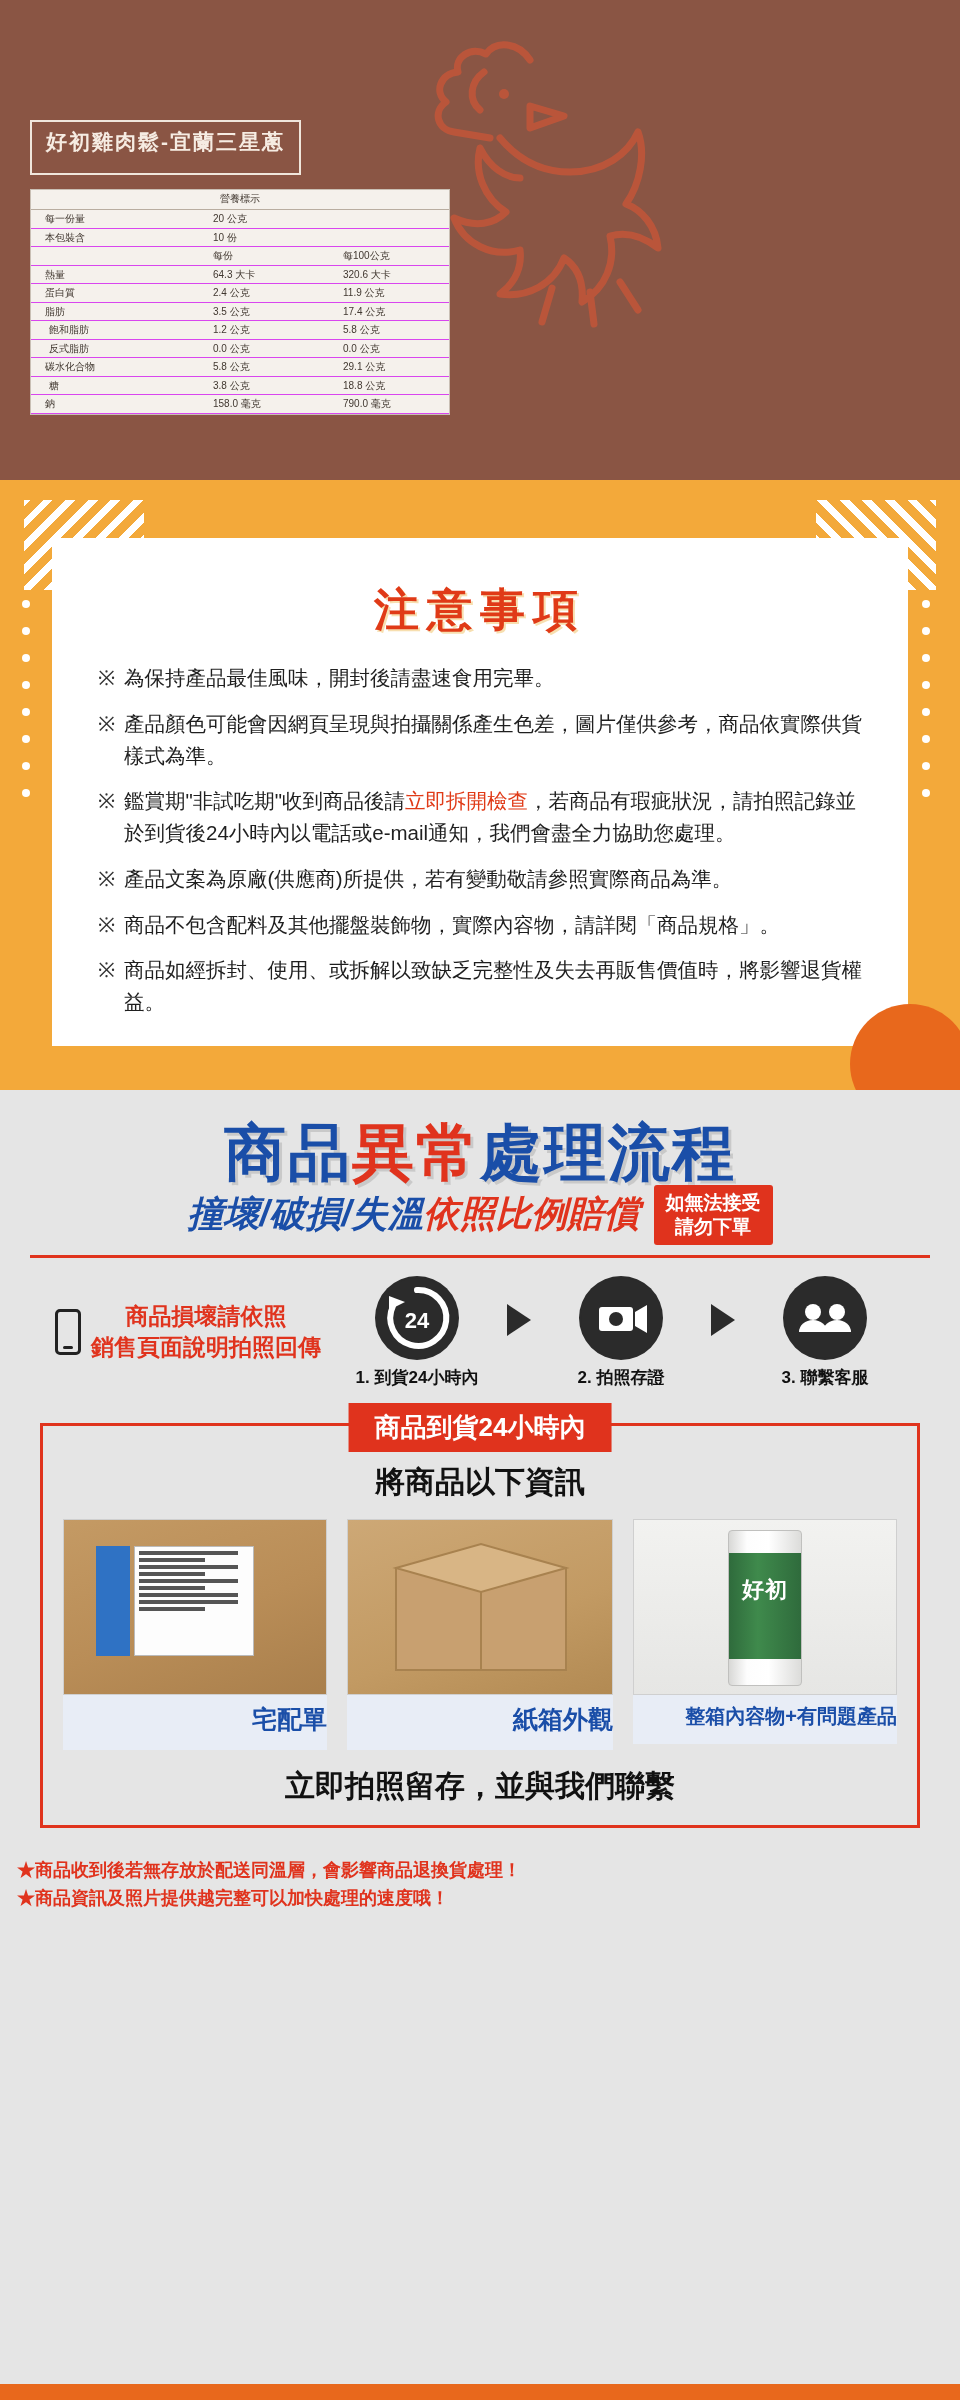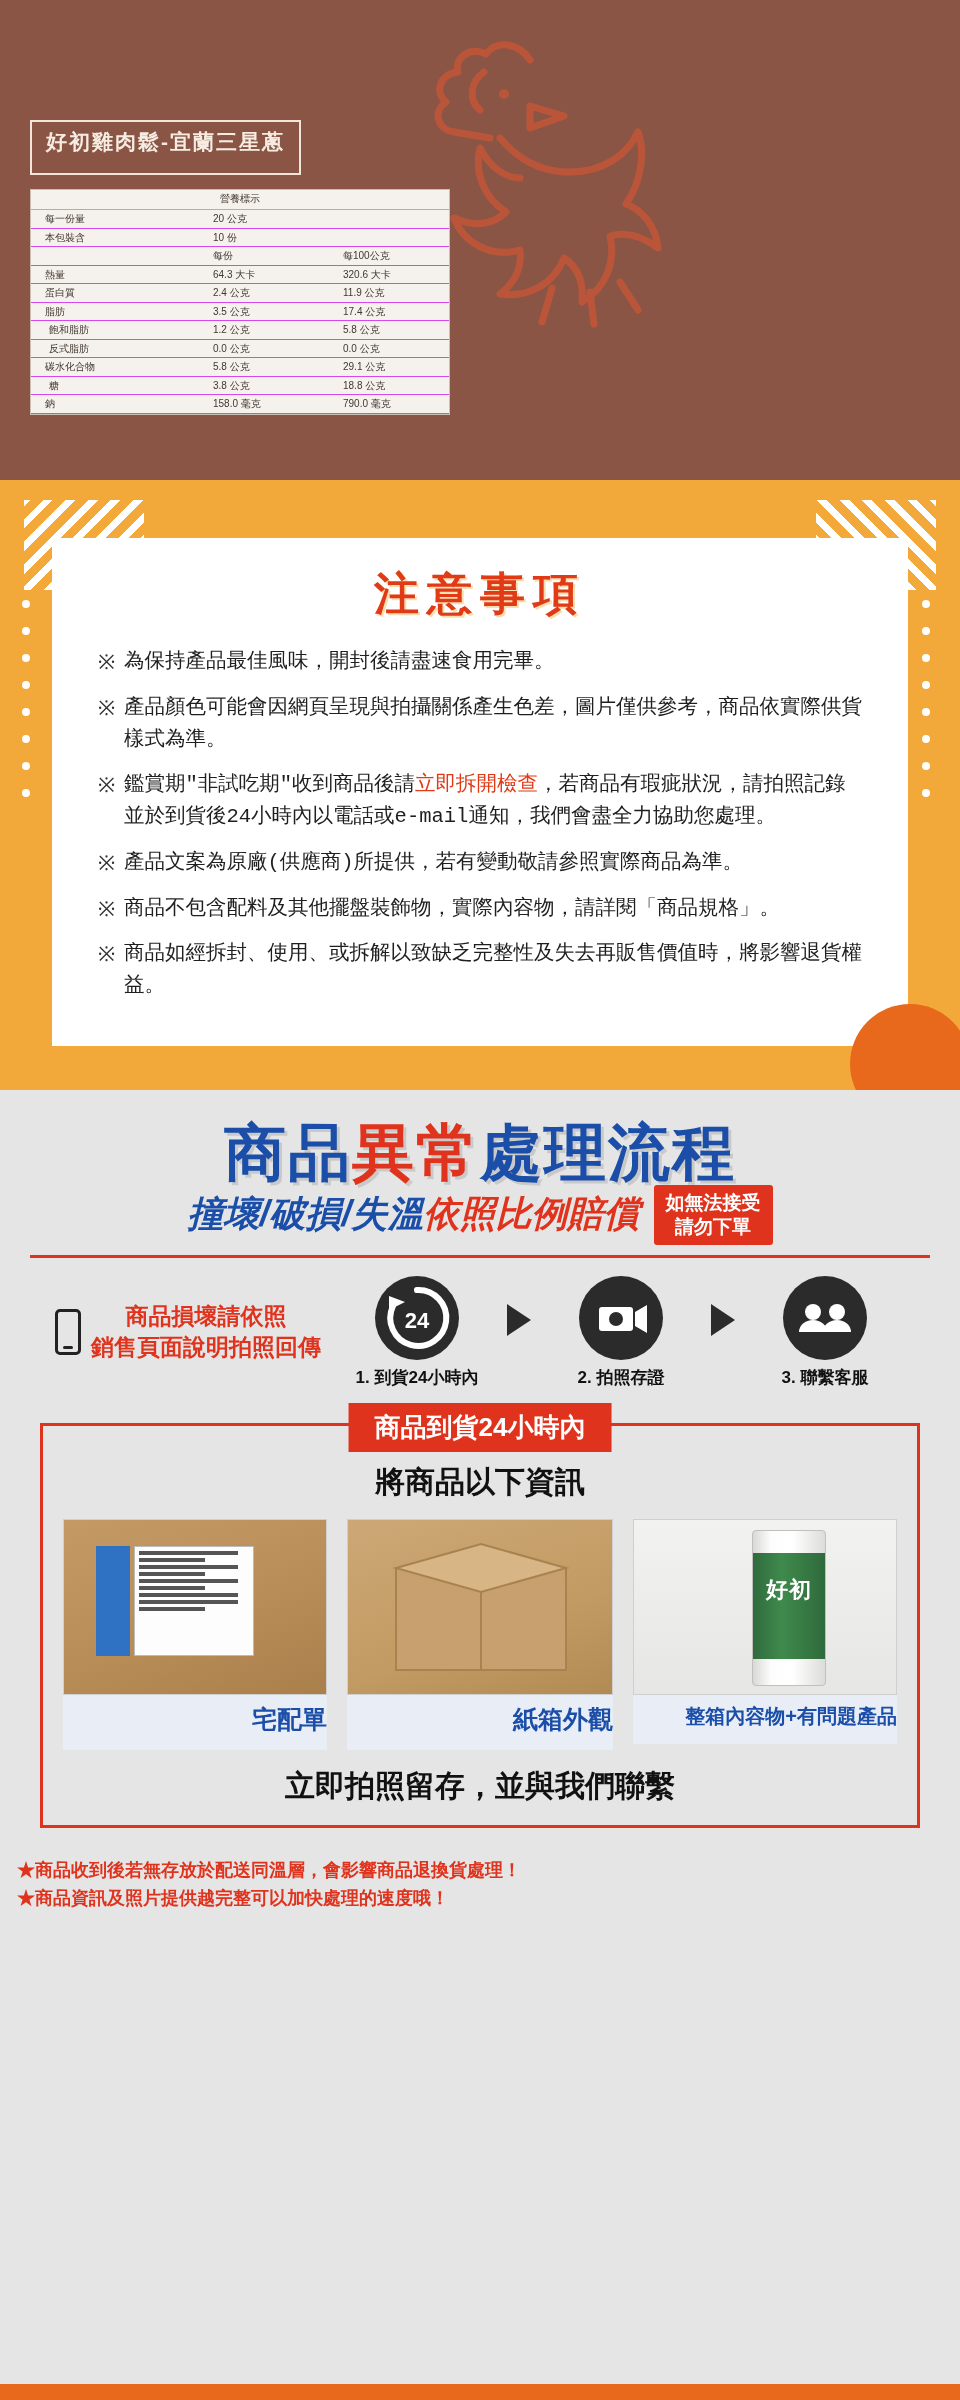--- a/index.html
+++ b/index.html
@@ -87,40 +87,40 @@
   .dots-right { right: 22px; }
   .dot {
     width: 8px; height: 8px; border-radius: 50%;
     background: #fff; margin: 0 0 19px 0;
   }
   .notice-box {
     position: absolute;
     left: 52px; top: 58px;
     width: 856px; height: 508px;
     background: #ffffff;
-    padding: 22px 46px;
+    padding: 38px 46px;
   }
   .notice-title {
     text-align: center;
     color: #e03a17;
     font-size: 45px;
     font-weight: bold;
     letter-spacing: 8px;
     margin: 4px 0 22px;
     text-shadow: 2px 2px 0 #f7dfb0;
   }
   .notice-item {
     display: flex;
     font-size: 20.5px;
     line-height: 1.55;
     color: #1f1f1f;
     margin-bottom: 14px;
   }
   .notice-mark { flex: 0 0 26px; color: #333; }
-  .notice-text { flex: 1; font-family: Liberation Mono, monospace; }
+  .notice-text { flex: 1; }
   .notice-text .hl { color: #e03a17; }
   .corner-ball {
     position: absolute;
     right: -10px; bottom: -34px;
     width: 120px; height: 120px;
     border-radius: 50%;
     background: #e8681c;
   }
 
   
@@ -274,21 +274,20 @@
   .label-blue {
     position: absolute; left: 32px; top: 26px;
     width: 34px; height: 110px; background: #2f72c4;
   }
   .can {
     position: absolute; left: 50%; top: 10px; transform: translateX(-50%);
     width: 74px; height: 156px;
     background: linear-gradient(90deg,#d8d8d6 0%, #fdfdfd 25%, #ffffff 55%, #dcdcda 100%);
     border: 1px solid #c0c0be;
     border-radius: 4px;
-    margin-left: 24px;
   }
   .can-band {
     position: absolute; left: 0; right: 0; top: 22px; bottom: 26px;
     background: linear-gradient(90deg,#2f6b3c 0%, #3f8a4c 40%, #2f6b3c 100%);
   }
   .can-band .brand {
     color: #fff; font-size: 22px; font-weight: bold;
     text-align: center; line-height: 1.0; padding-top: 26px;
     letter-spacing: 1px;
   }

